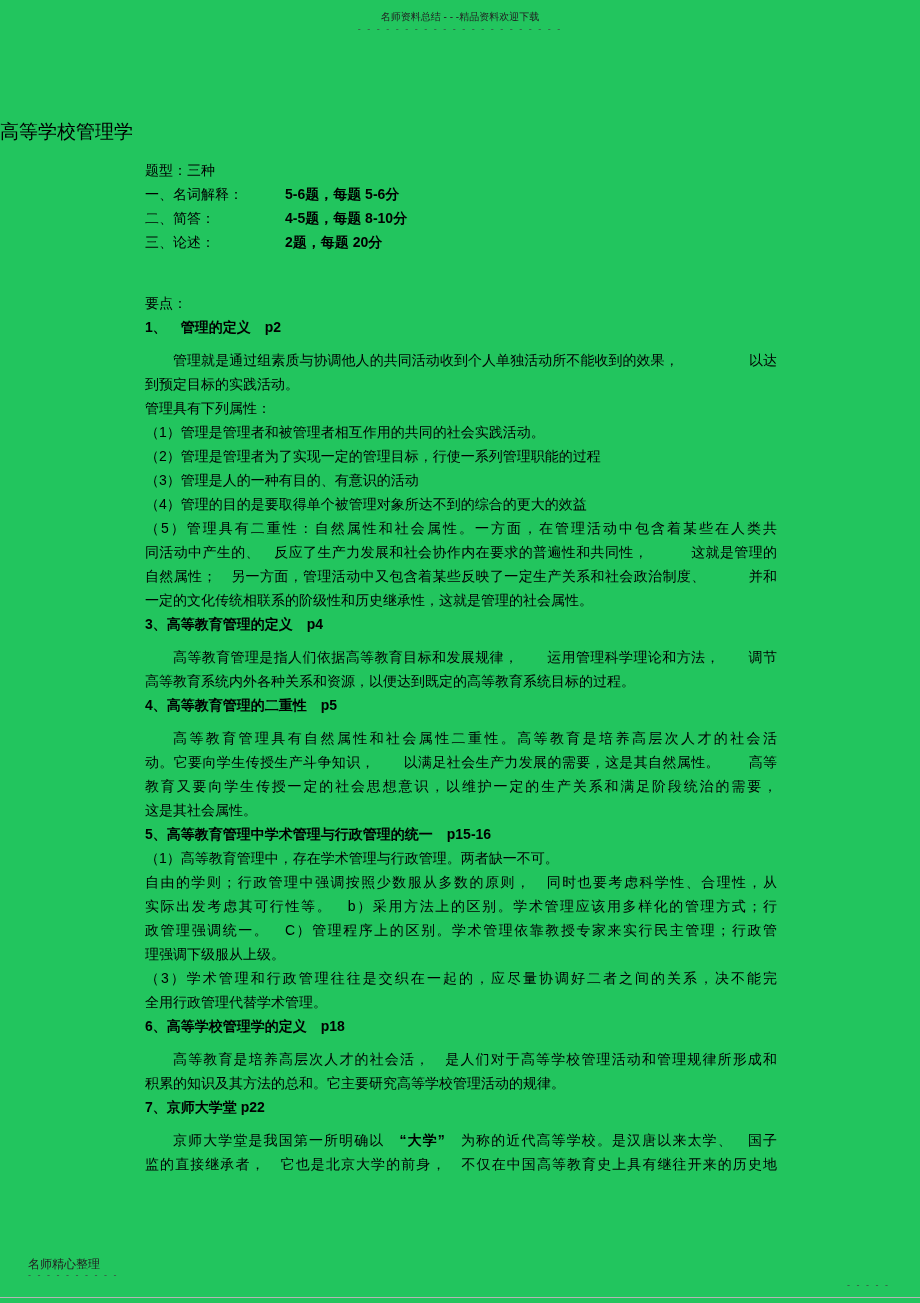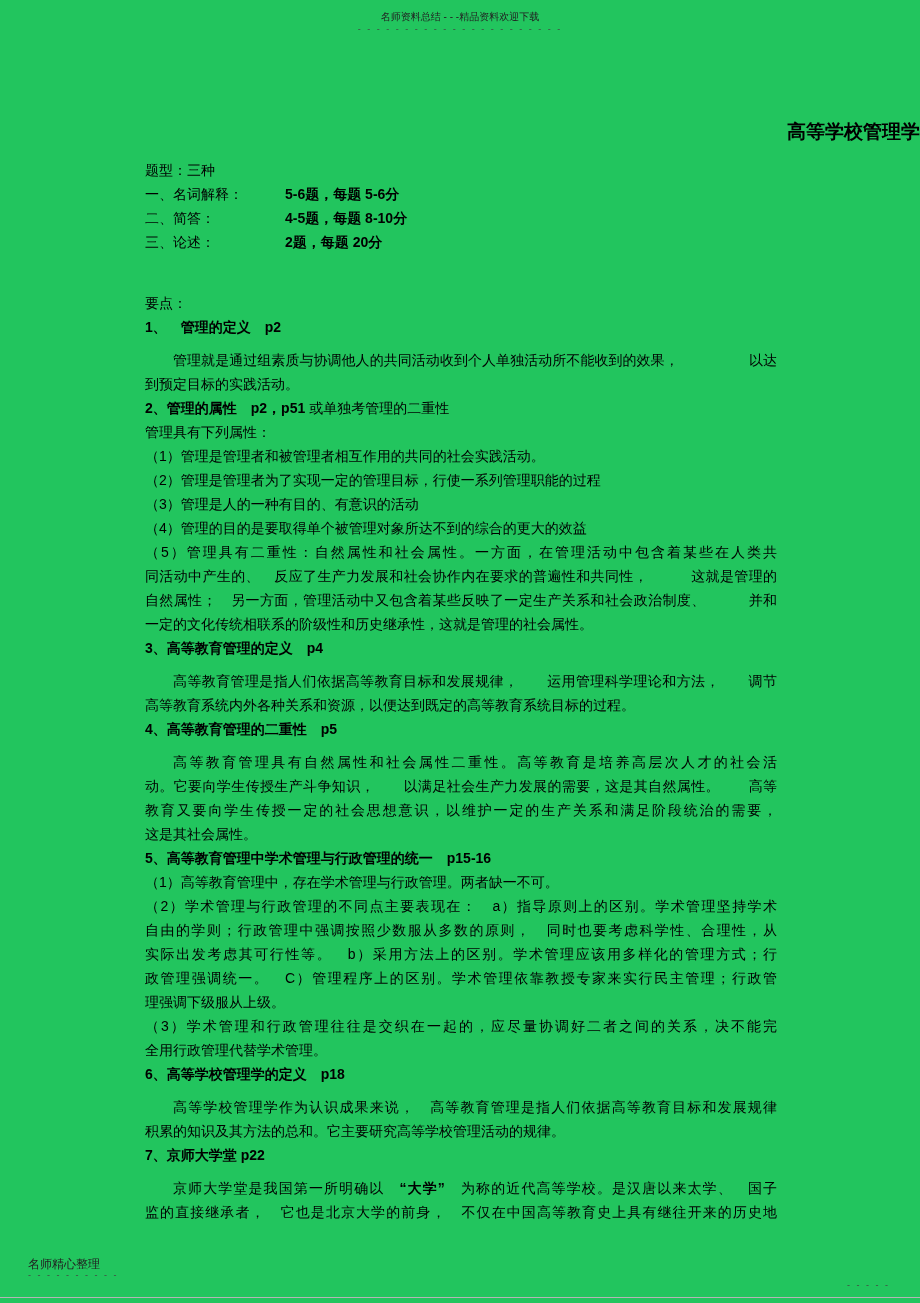--- a/index.html
+++ b/index.html
@@ -16,21 +16,21 @@
   .header-note {
     position: absolute; top: 10px; left: 0; right: 0;
     text-align: center; font-size: 10px; color: #222;
   }
   .header-dots {
     position: absolute; top: 24px; left: 0; right: 0;
     text-align: center; font-size: 9px; color: #444; letter-spacing: 2px;
   }
   .doc-title {
     position: absolute; top: 119px; left: 0; right: 0;
-    text-align: right; font-size: 19px; font-weight: bold;
+    text-align: left; font-size: 19px; font-weight: normal;
   }
   .doc-body {
     position: absolute; left: 145px; top: 158px; width: 632px;
     font-size: 14px; line-height: 24px; color: #000;
   }
   .line { height: 24px; }
   .line.blank { height: 37px; }
   .line.indent { text-indent: 28px; margin-top: 9px; }
   .line.just { text-align: justify; text-align-last: justify; }
   .b { font-weight: bold; text-align: right; }
@@ -65,49 +65,47 @@
   <div class="doc-body">
       <div class="line"><span>题型：三种</span></div>
       <div class="line"><span>一、名词解释：　　　</span><span class="b">5-6题，每题 5-6分</span></div>
       <div class="line"><span>二、简答：　　　　　</span><span class="b">4-5题，每题 8-10分</span></div>
       <div class="line"><span>三、论述：　　　　　</span><span class="b">2题，每题 20分</span></div>
       <div class="line blank"></div>
       <div class="line"><span>要点：</span></div>
       <div class="line"><span class="b">1、　管理的定义　p2</span></div>
       <div class="line indent just"><span>管理就是通过组素质与协调他人的共同活动收到个人单独活动所不能收到的效果，　　　　　以达</span></div>
       <div class="line"><span>到预定目标的实践活动。</span></div>
-      <div class="line"><span class="b">2、管理的属性　p2，p51</span><span> 或单独考管理的二重性</span></div>
       <div class="line"><span>管理具有下列属性：</span></div>
       <div class="line"><span>（1）管理是管理者和被管理者相互作用的共同的社会实践活动。</span></div>
       <div class="line"><span>（2）管理是管理者为了实现一定的管理目标，行使一系列管理职能的过程</span></div>
       <div class="line"><span>（3）管理是人的一种有目的、有意识的活动</span></div>
       <div class="line"><span>（4）管理的目的是要取得单个被管理对象所达不到的综合的更大的效益</span></div>
       <div class="line just"><span>（5）管理具有二重性：自然属性和社会属性。一方面，在管理活动中包含着某些在人类共</span></div>
       <div class="line just"><span>同活动中产生的、　反应了生产力发展和社会协作内在要求的普遍性和共同性，　　　这就是管理的</span></div>
       <div class="line just"><span>自然属性；　另一方面，管理活动中又包含着某些反映了一定生产关系和社会政治制度、　　　并和</span></div>
       <div class="line"><span>一定的文化传统相联系的阶级性和历史继承性，这就是管理的社会属性。</span></div>
       <div class="line"><span class="b">3、高等教育管理的定义　p4</span></div>
       <div class="line indent just"><span>高等教育管理是指人们依据高等教育目标和发展规律，　　运用管理科学理论和方法，　　调节</span></div>
       <div class="line"><span>高等教育系统内外各种关系和资源，以便达到既定的高等教育系统目标的过程。</span></div>
       <div class="line"><span class="b">4、高等教育管理的二重性　p5</span></div>
       <div class="line indent just"><span>高等教育管理具有自然属性和社会属性二重性。高等教育是培养高层次人才的社会活</span></div>
       <div class="line just"><span>动。它要向学生传授生产斗争知识，　　以满足社会生产力发展的需要，这是其自然属性。　　高等</span></div>
       <div class="line just"><span>教育又要向学生传授一定的社会思想意识，以维护一定的生产关系和满足阶段统治的需要，</span></div>
       <div class="line"><span>这是其社会属性。</span></div>
       <div class="line"><span class="b">5、高等教育管理中学术管理与行政管理的统一　p15-16</span></div>
       <div class="line"><span>（1）高等教育管理中，存在学术管理与行政管理。两者缺一不可。</span></div>
-      <div class="line just"><span>（2）学术管理与行政管理的不同点主要表现在：　a）指导原则上的区别。学术管理坚持学术</span></div>
       <div class="line just"><span>自由的学则；行政管理中强调按照少数服从多数的原则，　同时也要考虑科学性、合理性，从</span></div>
       <div class="line just"><span>实际出发考虑其可行性等。　b）采用方法上的区别。学术管理应该用多样化的管理方式；行</span></div>
       <div class="line just"><span>政管理强调统一。　C）管理程序上的区别。学术管理依靠教授专家来实行民主管理；行政管</span></div>
       <div class="line"><span>理强调下级服从上级。</span></div>
       <div class="line just"><span>（3）学术管理和行政管理往往是交织在一起的，应尽量协调好二者之间的关系，决不能完</span></div>
       <div class="line"><span>全用行政管理代替学术管理。</span></div>
       <div class="line"><span class="b">6、高等学校管理学的定义　p18</span></div>
-      <div class="line indent just"><span>高等学校管理学作为认识成果来说，　高等教育管理是指人们依据高等教育目标和发展规律</span></div>
+      <div class="line indent just"><span>高等教育是培养高层次人才的社会活，　是人们对于高等学校管理活动和管理规律所形成和</span></div>
       <div class="line"><span>积累的知识及其方法的总和。它主要研究高等学校管理活动的规律。</span></div>
       <div class="line"><span class="b">7、京师大学堂 p22</span></div>
       <div class="line indent just"><span>京师大学堂是我国第一所明确以　</span><span class="b">“大学”</span><span>　为称的近代高等学校。是汉唐以来太学、　国子</span></div>
       <div class="line just"><span>监的直接继承者，　它也是北京大学的前身，　不仅在中国高等教育史上具有继往开来的历史地</span></div>
     </div>
 
   <div class="footer-left">名师精心整理</div>
   <div class="footer-left-dots">- - - - - - - - - -</div>
   <div class="footer-right">第 1 页，共 4 页</div>
   <div class="footer-right-dots">- - - - -</div>

